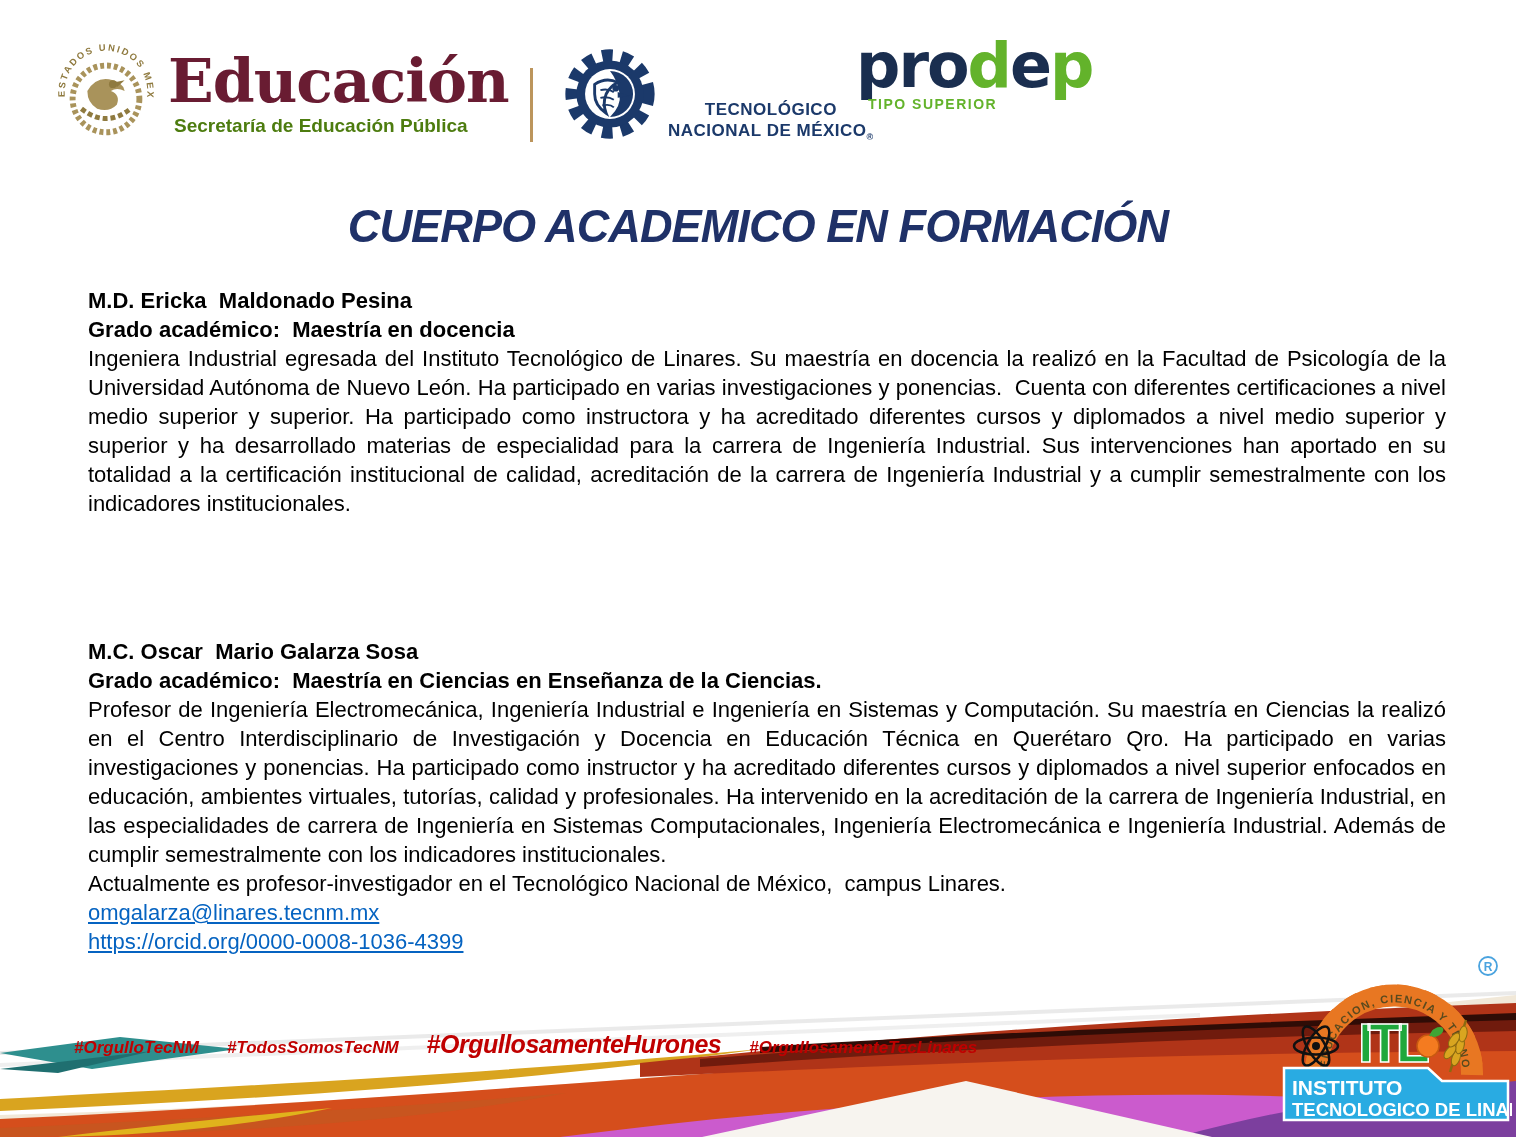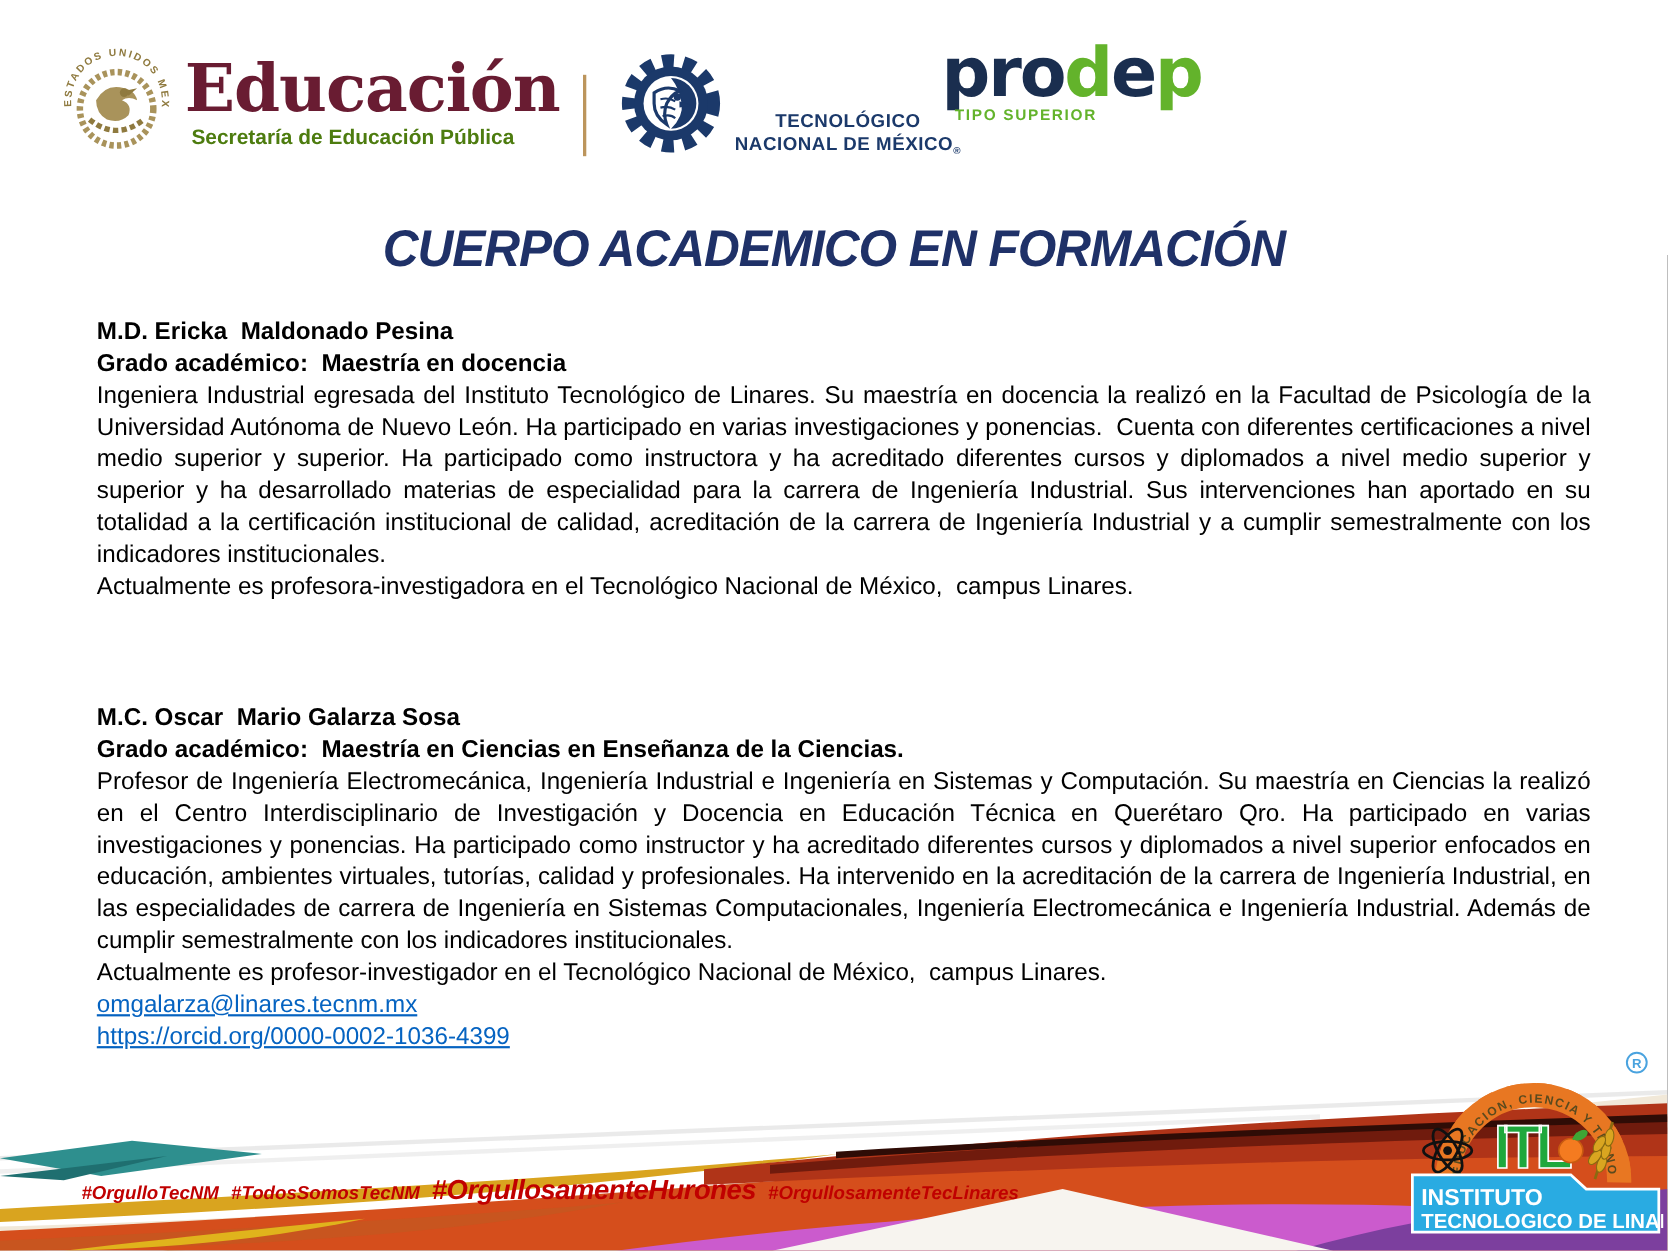--- a/index.html
+++ b/index.html
@@ -46,22 +46,22 @@
   .bio { position:absolute; left:88px; width:1358px; font-size:22px; line-height:29px; color:#000; }
   .bio-name, .bio-degree { font-weight:bold; white-space:pre-wrap; }
   .bio-body { text-align:justify; white-space:pre-wrap; }
   .bio-current { white-space:pre-wrap; }
   .bio-link { display:block; color:#0563C1; text-decoration:underline; width:max-content; }
   #bio-1 { top:286px; }
   #bio-2 { top:637px; }
 
   
   #footer-hashtags {
-    position:absolute; left:74px; top:1068px; display:flex; align-items:baseline;
-    gap:11px; color:#C00000; font-style:italic; z-index:5;
+    position:absolute; left:74px; top:1030px; display:flex; align-items:baseline;
+    gap:28px; color:#C00000; font-style:italic; z-index:5;
   }
   .tag-small { font-size:17px; font-weight:bold; }
   .tag-large { font-size:25px; font-weight:bold; letter-spacing:-0.5px; }
 
   
   #bottom-waves { position:absolute; left:0; bottom:0; width:1516px; height:150px; z-index:1; }
 
   
   #itl-logo { position:absolute; right:4px; top:950px; width:232px; height:184px; z-index:6; }
 </style>
@@ -118,30 +118,29 @@
       <div id="prodep-subtitle">TIPO SUPERIOR</div>
     </div>
   </div>
 
   <div id="page-title">CUERPO ACADEMICO EN FORMACIÓN</div>
 
   <div class="bio" id="bio-1">
     <div class="bio-name">M.D. Ericka  Maldonado Pesina</div>
     <div class="bio-degree">Grado académico:  Maestría en docencia</div>
     <div class="bio-body">Ingeniera Industrial egresada del Instituto Tecnológico de Linares. Su maestría en docencia la realizó en la Facultad de Psicología de la Universidad Autónoma de Nuevo León. Ha participado en varias investigaciones y ponencias.  Cuenta con diferentes certificaciones a nivel medio superior y superior. Ha participado como instructora y ha acreditado diferentes cursos y diplomados a nivel medio superior y superior y ha desarrollado materias de especialidad para la carrera de Ingeniería Industrial. Sus intervenciones han aportado en su totalidad a la certificación institucional de calidad, acreditación de la carrera de Ingeniería Industrial y a cumplir semestralmente con los indicadores institucionales.</div>
-    <div class="bio-current">Actualmente es profesora-investigadora en el Tecnológico Nacional de México,  campus Linares.</div>
   </div>
 
   <div class="bio" id="bio-2">
     <div class="bio-name">M.C. Oscar  Mario Galarza Sosa</div>
     <div class="bio-degree">Grado académico:  Maestría en Ciencias en Enseñanza de la Ciencias.</div>
     <div class="bio-body">Profesor de Ingeniería Electromecánica, Ingeniería Industrial e Ingeniería en Sistemas y Computación. Su maestría en Ciencias la realizó en el Centro Interdisciplinario de Investigación y Docencia en Educación Técnica en Querétaro Qro. Ha participado en varias investigaciones y ponencias. Ha participado como instructor y ha acreditado diferentes cursos y diplomados a nivel superior enfocados en educación, ambientes virtuales, tutorías, calidad y profesionales. Ha intervenido en la acreditación de la carrera de Ingeniería Industrial, en las especialidades de carrera de Ingeniería en Sistemas Computacionales, Ingeniería Electromecánica e Ingeniería Industrial. Además de cumplir semestralmente con los indicadores institucionales.</div>
     <div class="bio-current">Actualmente es profesor-investigador en el Tecnológico Nacional de México,  campus Linares.</div>
     <a class="bio-link" href="#">omgalarza@linares.tecnm.mx</a>
-    <a class="bio-link" href="#">https://orcid.org/0000-0002-1036-4399</a>
+    <a class="bio-link" href="#">https://orcid.org/0000-0008-1036-4399</a>
   </div>
 
   <div id="footer-hashtags">
     <span class="tag-small">#OrgulloTecNM</span>
     <span class="tag-small">#TodosSomosTecNM</span>
     <span class="tag-large">#OrgullosamenteHurones</span>
     <span class="tag-small">#OrgullosamenteTecLinares</span>
   </div>
 
   <svg id="bottom-waves" viewBox="0 0 1516 150" preserveAspectRatio="none">

